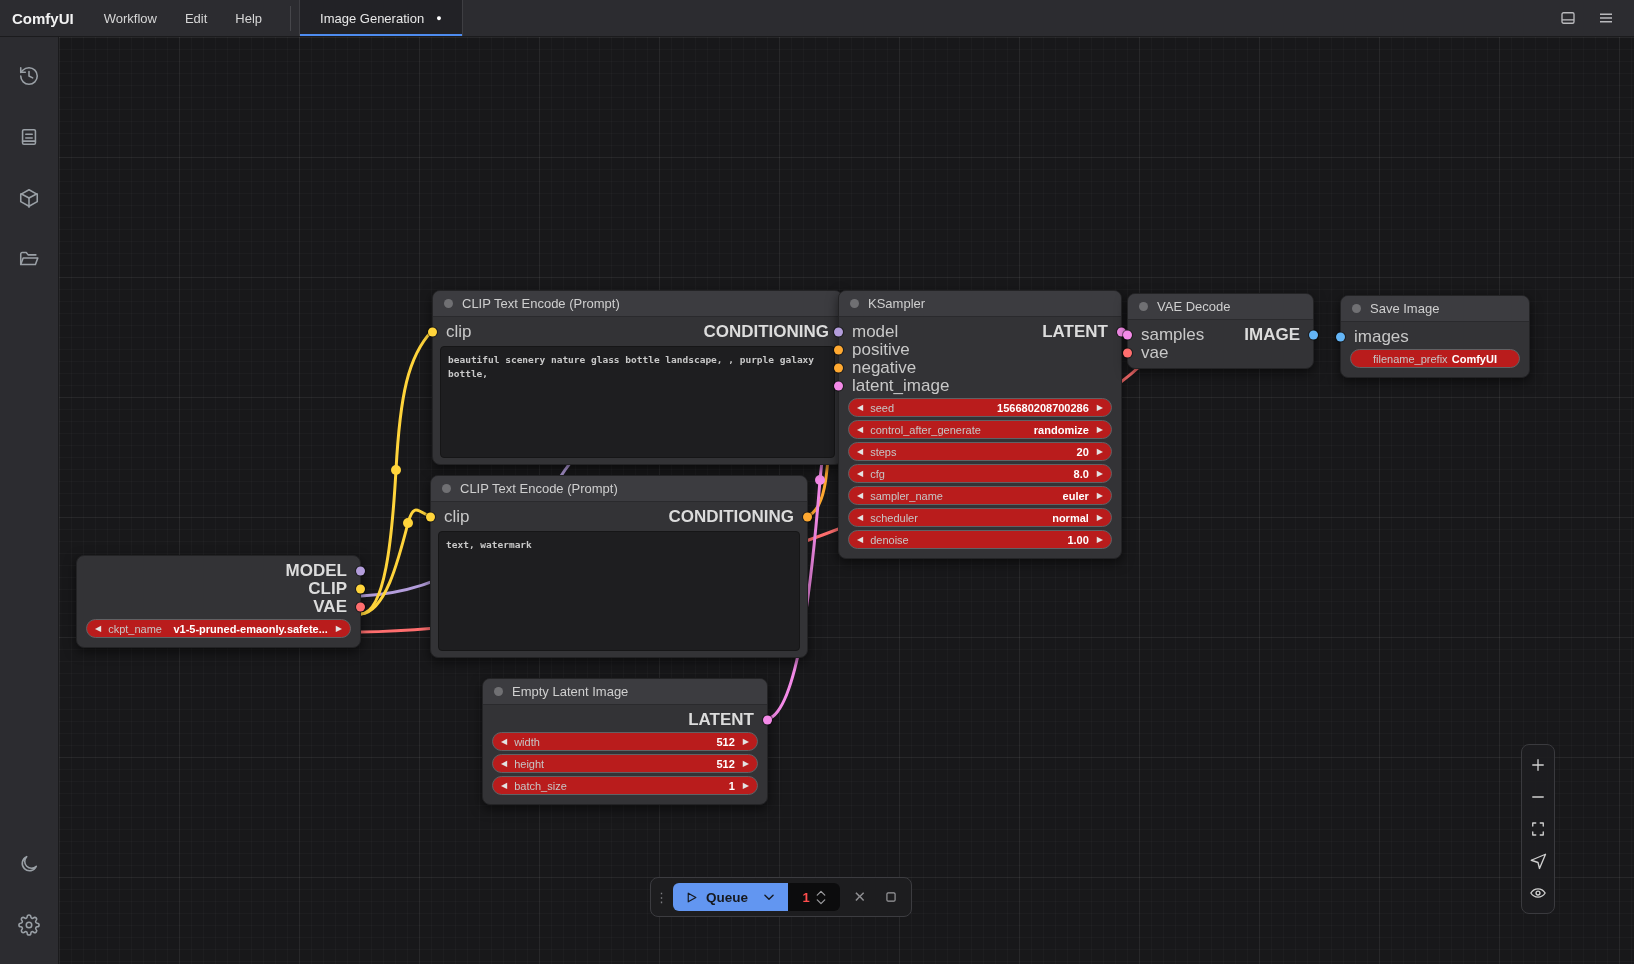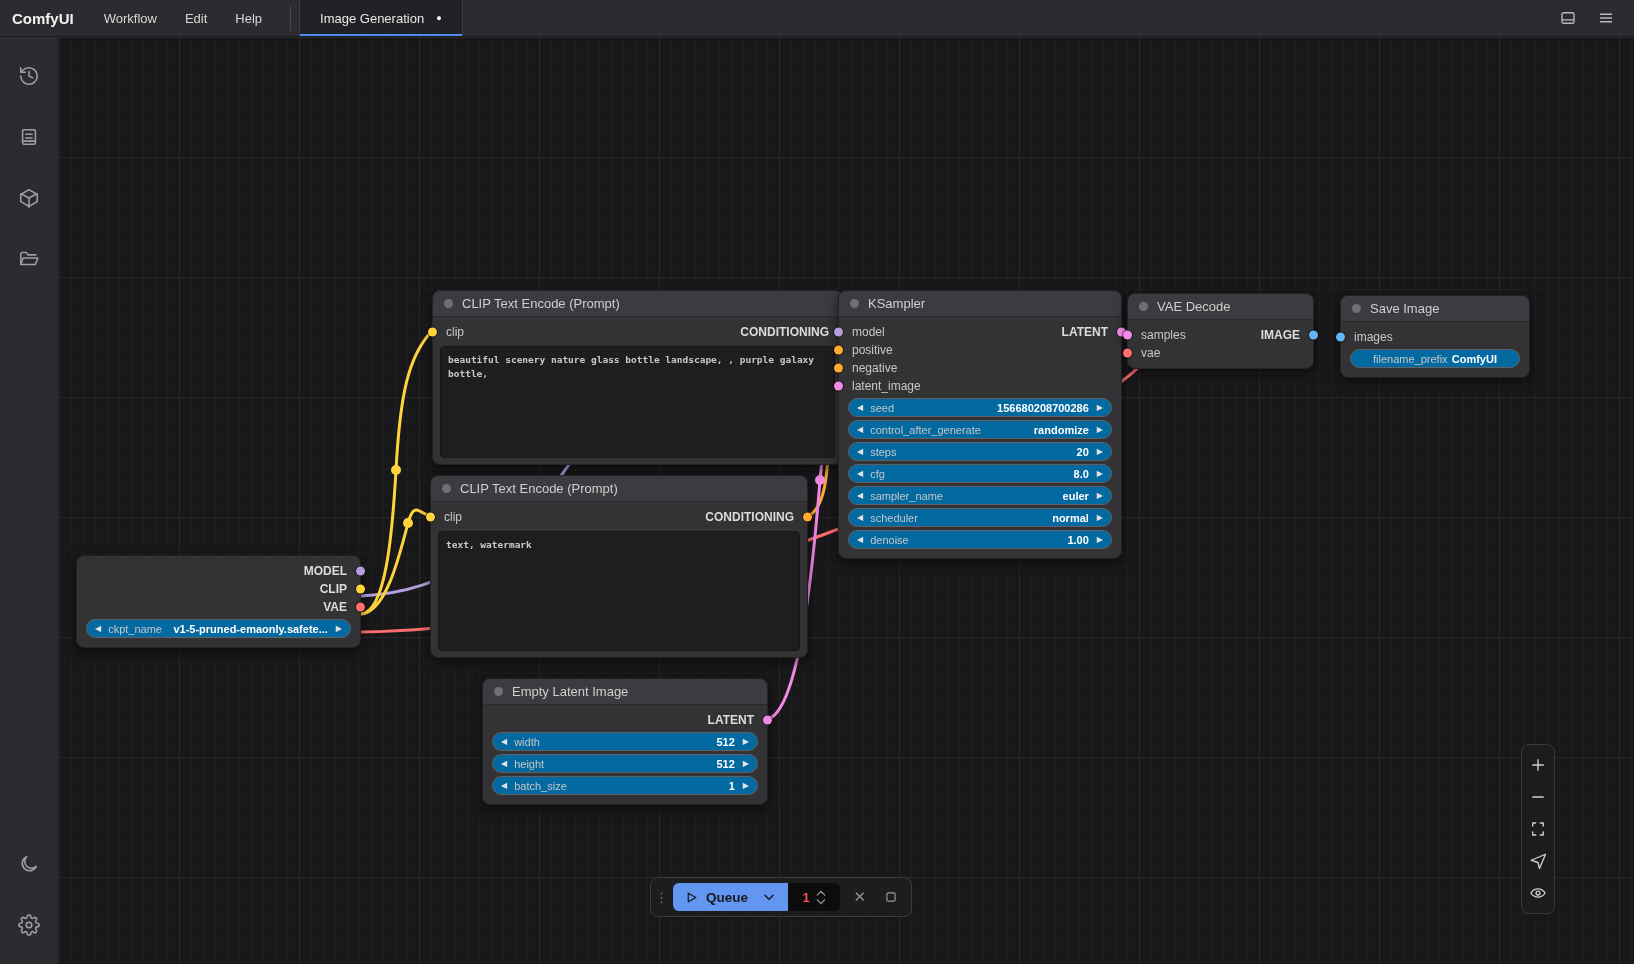--- a/index.html
+++ b/index.html
@@ -39,27 +39,27 @@
   #links { position:absolute; left:0; top:0; width:1634px; height:964px; z-index:1; pointer-events:none; }
   #links path { fill:none; stroke-width:3; stroke-linecap:round; }
 
   
   .node { position:absolute; z-index:2; background:#333336; border:1px solid #232325; border-radius:8px; box-shadow:0 4px 12px rgba(0,0,0,0.55); }
   .node-title { height:26px; background:#3c3c40; border-radius:7px 7px 0 0; display:flex; align-items:center; gap:9px; padding:0 11px; border-bottom:1px solid #2a2a2d; }
   .node-title .collapse-dot { width:9px; height:9px; border-radius:50%; flex:0 0 auto; }
   .node-title .t { color:#cfcfcf; font-size:13px; white-space:nowrap; overflow:hidden; }
   .node-body { padding:6px 0 6px; }
   .row { position:relative; height:18px; display:flex; align-items:center; padding:0 13px; }
-  .plabel { color:#c8c8c8; font-size:12px;text-align:right; }
+  .plabel { color:#c8c8c8; font-size:17px;text-align:right; }
   .plabel.out { font-weight:700; color:#dcdcdc; }
   .flexsp { flex:1; }
   .pdot { position:absolute; top:50%; width:9px; height:9px; border-radius:50%; transform:translateY(-50%); box-shadow:0 0 0 1px rgba(0,0,0,0.45); }
   .pdot.in { left:-5px; }
   .pdot.out { right:-5px; }
-  .widget { height:19px; margin:3px 9px; background:#0369a1; border:1px solid #616164; border-radius:10px; display:flex; align-items:center; padding:0 8px; cursor:pointer; }
+  .widget { height:19px; margin:3px 9px; background:#b91c1c; border:1px solid #616164; border-radius:10px; display:flex; align-items:center; padding:0 8px; cursor:pointer; }
   .widget .warr { color:#e3e3e3; font-size:8px; line-height:1; }
   .widget .wlabel { color:#c6c6c6; font-size:11px; margin-left:7px; white-space:nowrap; }
   .widget .wvalue { flex:1; text-align:right; color:#ffffff; font-weight:700; font-size:11px; margin-right:8px; white-space:nowrap; overflow:hidden; }
   .widget.noarrow .wlabel { margin-left:14px; }
   .widget.noarrow .wvalue { margin-right:14px; }
   .ntextarea { display:block; margin:5px 7px 0; background:#1e1e20; border:1px solid #161617; border-radius:4px; color:#c9c9c9; font-family:"DejaVu Sans Mono", monospace; font-size:9.5px; font-weight:700; padding:6px 7px; resize:none; width:calc(100% - 14px); line-height:1.5; }
 
   
   #queuebar { position:absolute; left:650px; top:877px; width:262px; height:40px; z-index:6; background:#1d1d1f; border:1px solid #3c3c40; border-radius:8px; display:flex; align-items:center; padding:0 8px 0 4px; gap:8px; }
   .qhandle { color:#7d7d80; font-size:13px; letter-spacing:0; width:10px; text-align:center; cursor:grab; line-height:11px; }

